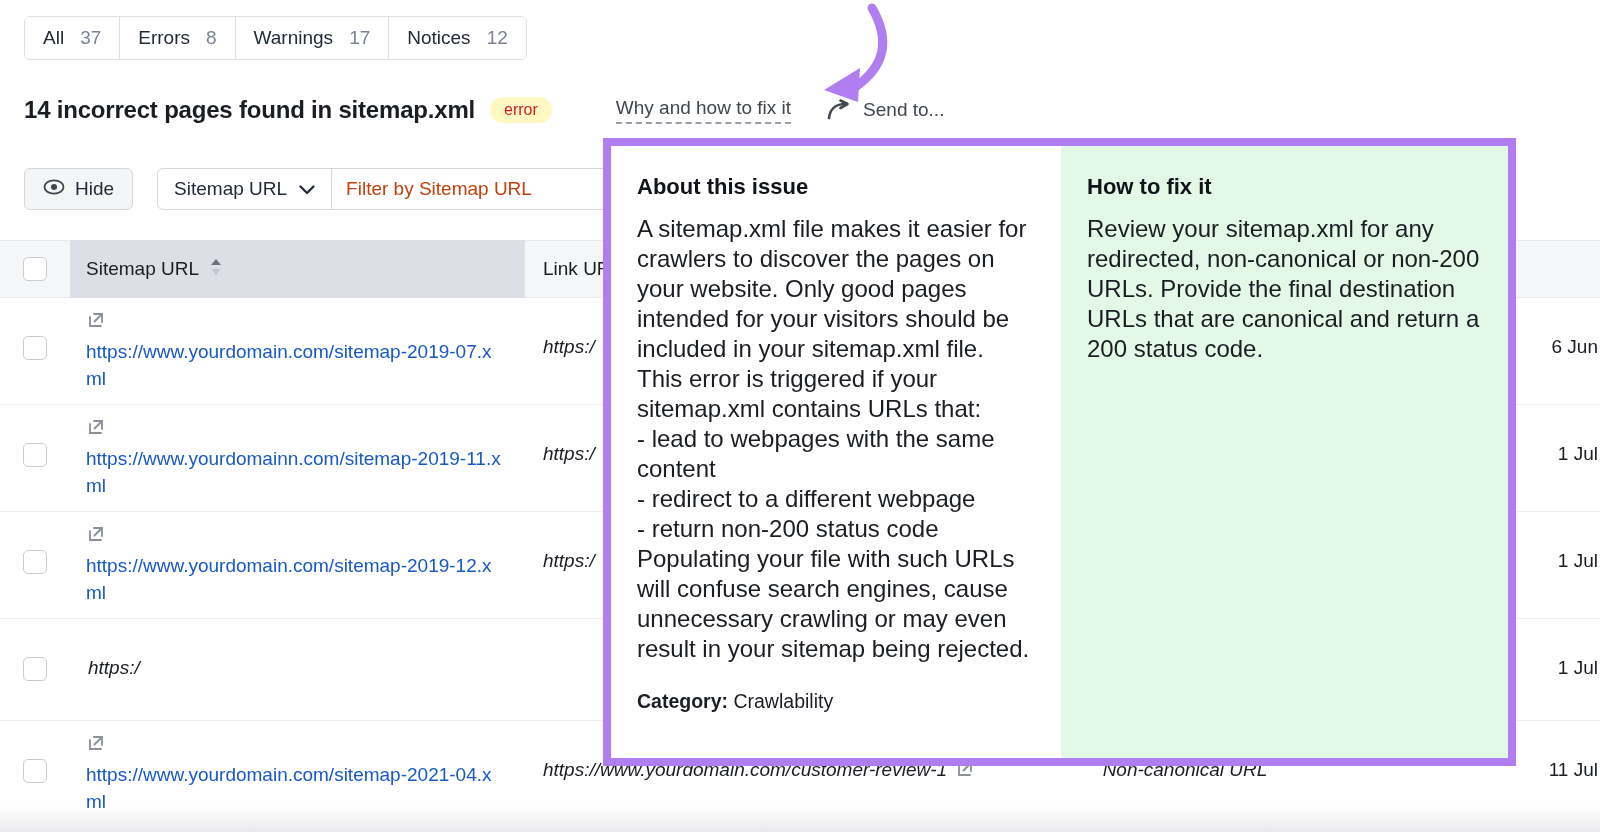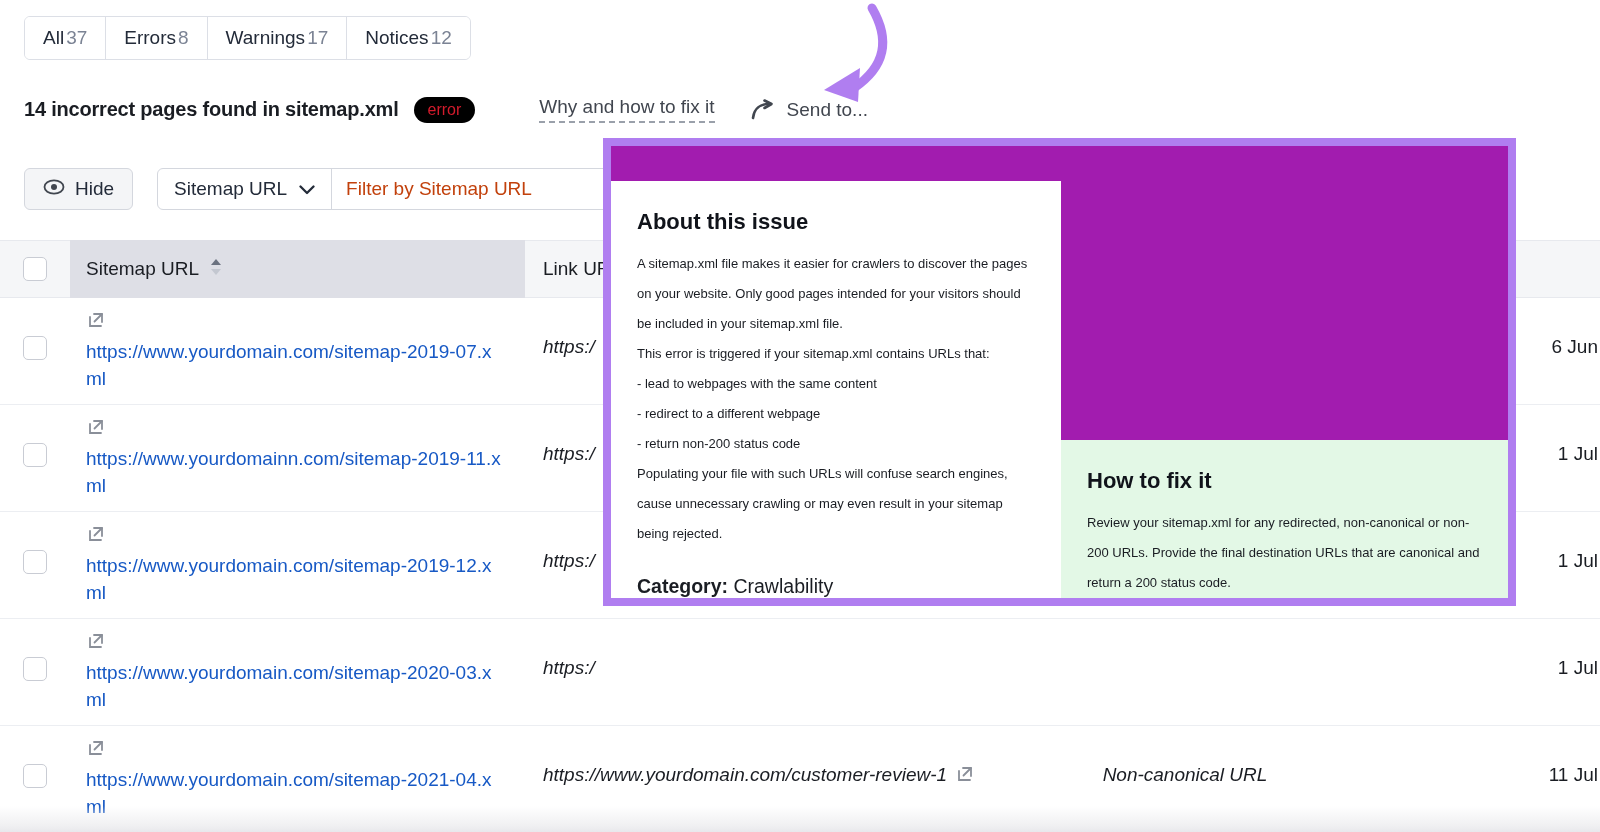--- a/index.html
+++ b/index.html
@@ -12,41 +12,41 @@
   #root { position: relative; width: 1600px; height: 832px; background: #fff; }
 
   
   .tabs {
     position: absolute; left: 24px; top: 16px;
     display: flex; align-items: stretch;
     border: 1px solid #dcdfe6; border-radius: 6px;
     background: #fff; height: 44px; overflow: hidden;
   }
   .tab {
-    display: flex; align-items: center; gap: 2px;
+    display: flex; align-items: center; gap: 16px;
     padding: 0 18px; cursor: pointer;
     border-right: 1px solid #dcdfe6;
     font-size: 19px; color: #232b39; background: #fff;
   }
   .tab:last-child { border-right: none; }
   .tab .tab-count { color: #7b8394; font-size: 19px; }
 
   
   .title-row {
     position: absolute; left: 24px; top: 96px;
     display: flex; align-items: center; white-space: nowrap;
   }
   .page-title {
-    font-size: 20px; font-weight: bold; color: #1a1d23;
+    font-size: 24px; font-weight: bold; color: #1a1d23;
     letter-spacing: -0.2px;
     text-align: right;
   }
   .badge-error {
     margin-left: 15px;
-    background: #000000; color: #d41b2c;
+    background: #fef9c3; color: #d41b2c;
     font-size: 16px; padding: 5px 14px; border-radius: 14px;
     line-height: 1;
   }
   .why-link {
     margin-left: 64px;
     font-size: 19px; color: #41464f; cursor: pointer;
     border-bottom: 2px dashed #9aa0aa; padding-bottom: 3px;
   }
   .send-to {
     margin-left: 36px; display: flex; align-items: center; gap: 10px;
@@ -105,28 +105,28 @@
   .checkbox {
     width: 24px; height: 24px; border: 1px solid #c9ccd4;
     border-radius: 5px; background: #fff; cursor: pointer;
   }
 
   
   .inline-link { display: inline-flex; align-items: center; gap: 8px; font-style: italic; }
 
   
   .popup {
-    position: absolute; left: 603px; top: 138px; width: 913px; height: 468px;
-    border: 8px solid #b07ef0; background: #a21caf;
-    display: flex; z-index: 40; align-items: flex-end;
+    position: absolute; left: 603px; top: 138px; width: 913px; height: 628px;
+    border: 8px solid #b07ef0; background: #ec4899;
+    display: flex; z-index: 40;
   }
   .popup-left { width: 450px; background: #fff; padding: 28px 30px 0 26px; }
   .popup-right { flex: 1; background: #e3f8e6; padding: 28px 26px 0 26px; }
   .popup h3 { font-size: 22px; color: #10131a; margin-bottom: 14px; font-weight: bold; }
-  .popup p { font-size: 13px; line-height: 30px; color: #1a1d23; }
+  .popup p { font-size: 24px; line-height: 30px; color: #1a1d23; }
   .cat { margin-top: 26px; font-size: 19.5px; color: #1a1d23; }
   .cat b { font-weight: bold; }
 
   
   .arrow-svg { position: absolute; left: 790px; top: -6px; z-index: 50; pointer-events: none; }
 
   
   .bottom-fade {
     position: absolute; left: 0; bottom: 0; width: 1600px; height: 26px;
     background: linear-gradient(to bottom, rgba(255,255,255,0) 0%, #f0f0f2 75%, #e8e8ec 100%);
@@ -257,25 +257,20 @@
           <div class="td-link"><span class="inline-link">
               <span>https:/</span>
             </span></div>
           <div class="td-type"></div>
           <div class="td-date">1 Jul</div>
         </div>
         <div class="trow">
           <div class="td-check">
             <span class="checkbox"></span>
           </div>
-          <div class="td-sitemap"><span class="ext-icon"><svg width="20" height="20" viewBox="0 0 20 20">
-                <path d="M4 7 V16 H15" stroke="#8a8f99" stroke-width="1.8" fill="none" stroke-linecap="round"></path>
-                <path d="M8 4 H16 V12" stroke="#8a8f99" stroke-width="1.8" fill="none" stroke-linecap="round" stroke-linejoin="round"></path>
-                <path d="M16 4 L8.5 11.5" stroke="#8a8f99" stroke-width="1.8" fill="none" stroke-linecap="round"></path>
-              </svg></span><span class="cell-link">https://www.yourdomain.com/sitemap-2020-03.xml</span></div>
           <div class="td-link"><span class="inline-link">
               <span>https:/</span>
             </span></div>
           <div class="td-type"></div>
           <div class="td-date">1 Jul</div>
         </div>
         <div class="trow">
           <div class="td-check">
             <span class="checkbox"></span>
           </div>

